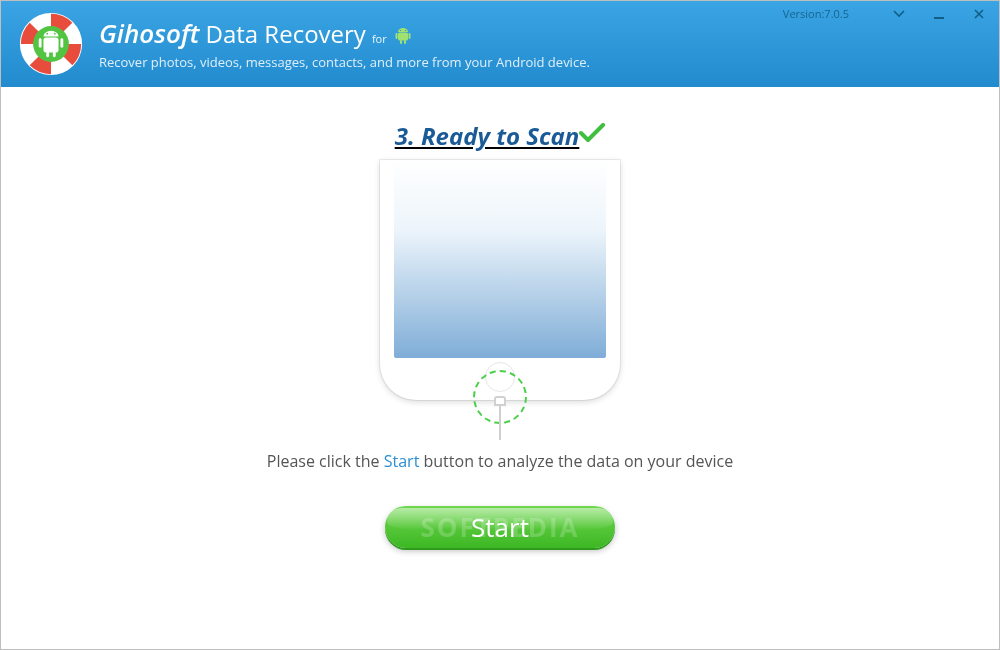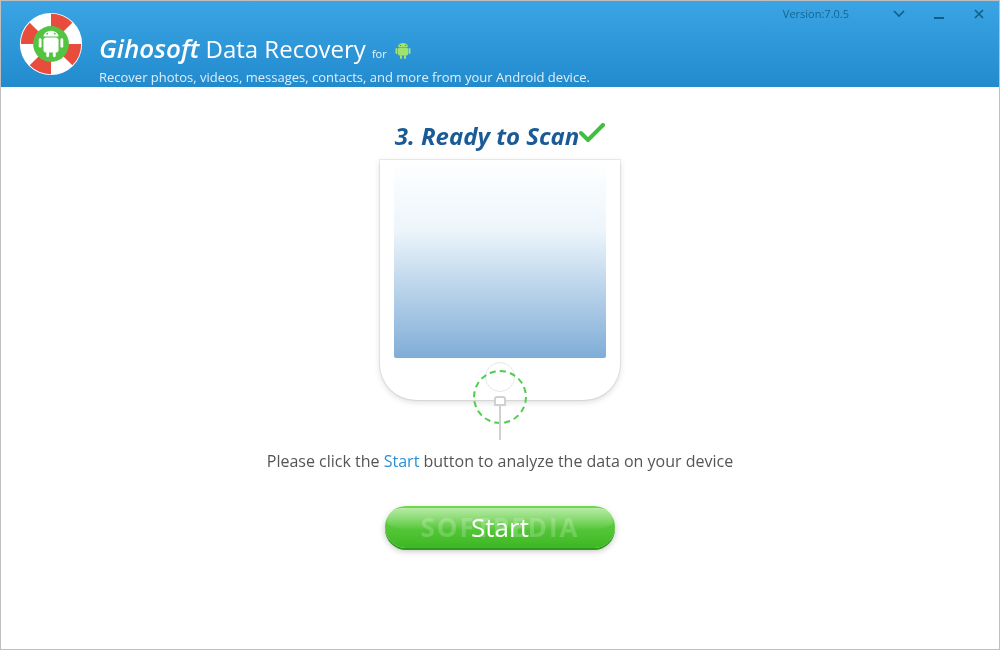--- a/index.html
+++ b/index.html
@@ -2,35 +2,35 @@
 <html><head>
 <meta charset="utf-8">
 <style>
 * { margin:0; padding:0; box-sizing:border-box; font-family:"Segoe UI","Open Sans",Arial,sans-serif; }
 html,body{ width:1000px; height:650px; overflow:hidden; }
 .window{ width:1000px; height:650px; border:1px solid #bfbfbf; background:#fff; display:flex; flex-direction:column; }
 
 
 .header{ height:86px; background:linear-gradient(#3aa4e4,#228bce); color:#fff; position:relative; display:flex; }
 .logo{ width:68px; height:68px; margin:9px 14px 9px 16px; display:flex; align-items:center; justify-content:center; }
-.title-block{ margin-top:29px; }
+.title-block{ margin-top:14px; }
 .title-line{ display:flex; align-items:baseline; gap:6px; }
 .title-brand{ font-size:26px; font-style:italic; font-weight:600;}
 .title-prod{ font-size:24px; font-weight:400; }
 .title-for{ font-size:11px; font-weight:400; opacity:.9; }
 .subtitle{ font-size:13px; opacity:.85; margin-top:2px; }
 .version{ position:absolute; top:5px; right:150px; font-size:11px; color:#16658f; cursor:pointer;}
 .winbtns{ position:absolute; top:0; right:0; display:flex; }
 .winbtn{ width:40px; height:26px; display:flex; align-items:center; justify-content:center; cursor:pointer; color:#105e86;}
 .winbtn svg{ width:12px; height:12px; }
 .android-bot{ display:inline-block; margin-left:2px; transform:translateY(2px);}
 
 
 .body{ flex:1; display:flex; flex-direction:column; align-items:center; padding-top:32px; }
-.step-title{ display:flex; align-items:center; gap:0; }
+.step-title{ display:flex; align-items:center; gap:0;text-decoration:underline; }
 .step-title-text{ font-size:24px; font-style:italic; font-weight:700; color:#1a5a96; }
 .check{ color:#3fbf3f; }
 
 .phone-wrap{ margin-top:8px; position:relative; width:240px; height:260px; }
 .phone{ width:240px; height:240px; border-radius:0 0 36px 36px; background:#fff; box-shadow:0 2px 6px rgba(0,0,0,.15),0 0 0 1px #eee; overflow:hidden; position:relative;}
 .screen{ margin:0 14px; height:198px; background:linear-gradient(#ffffff 0%,#edf5fb 35%,#7fadd7 100%); border-radius:2px;}
 .home-btn{ position:absolute; left:50%; transform:translateX(-50%); bottom:8px; width:30px; height:30px; border-radius:50%; border:1px solid #e6e6e6;}
 .cable-ring{ position:absolute; left:50%; bottom:-4px; transform:translateX(-50%); width:54px; height:54px; border-radius:50%; border:2px dashed #4bcf4b; display:flex; align-items:flex-start; justify-content:center;}
 .cable{ width:12px; height:40px; margin-top:24px; position:relative; }
 .plug{ width:12px; height:10px; border:2px solid #d0d0d0; border-radius:3px 3px 0 0; background:#fff; margin:0 auto;}

